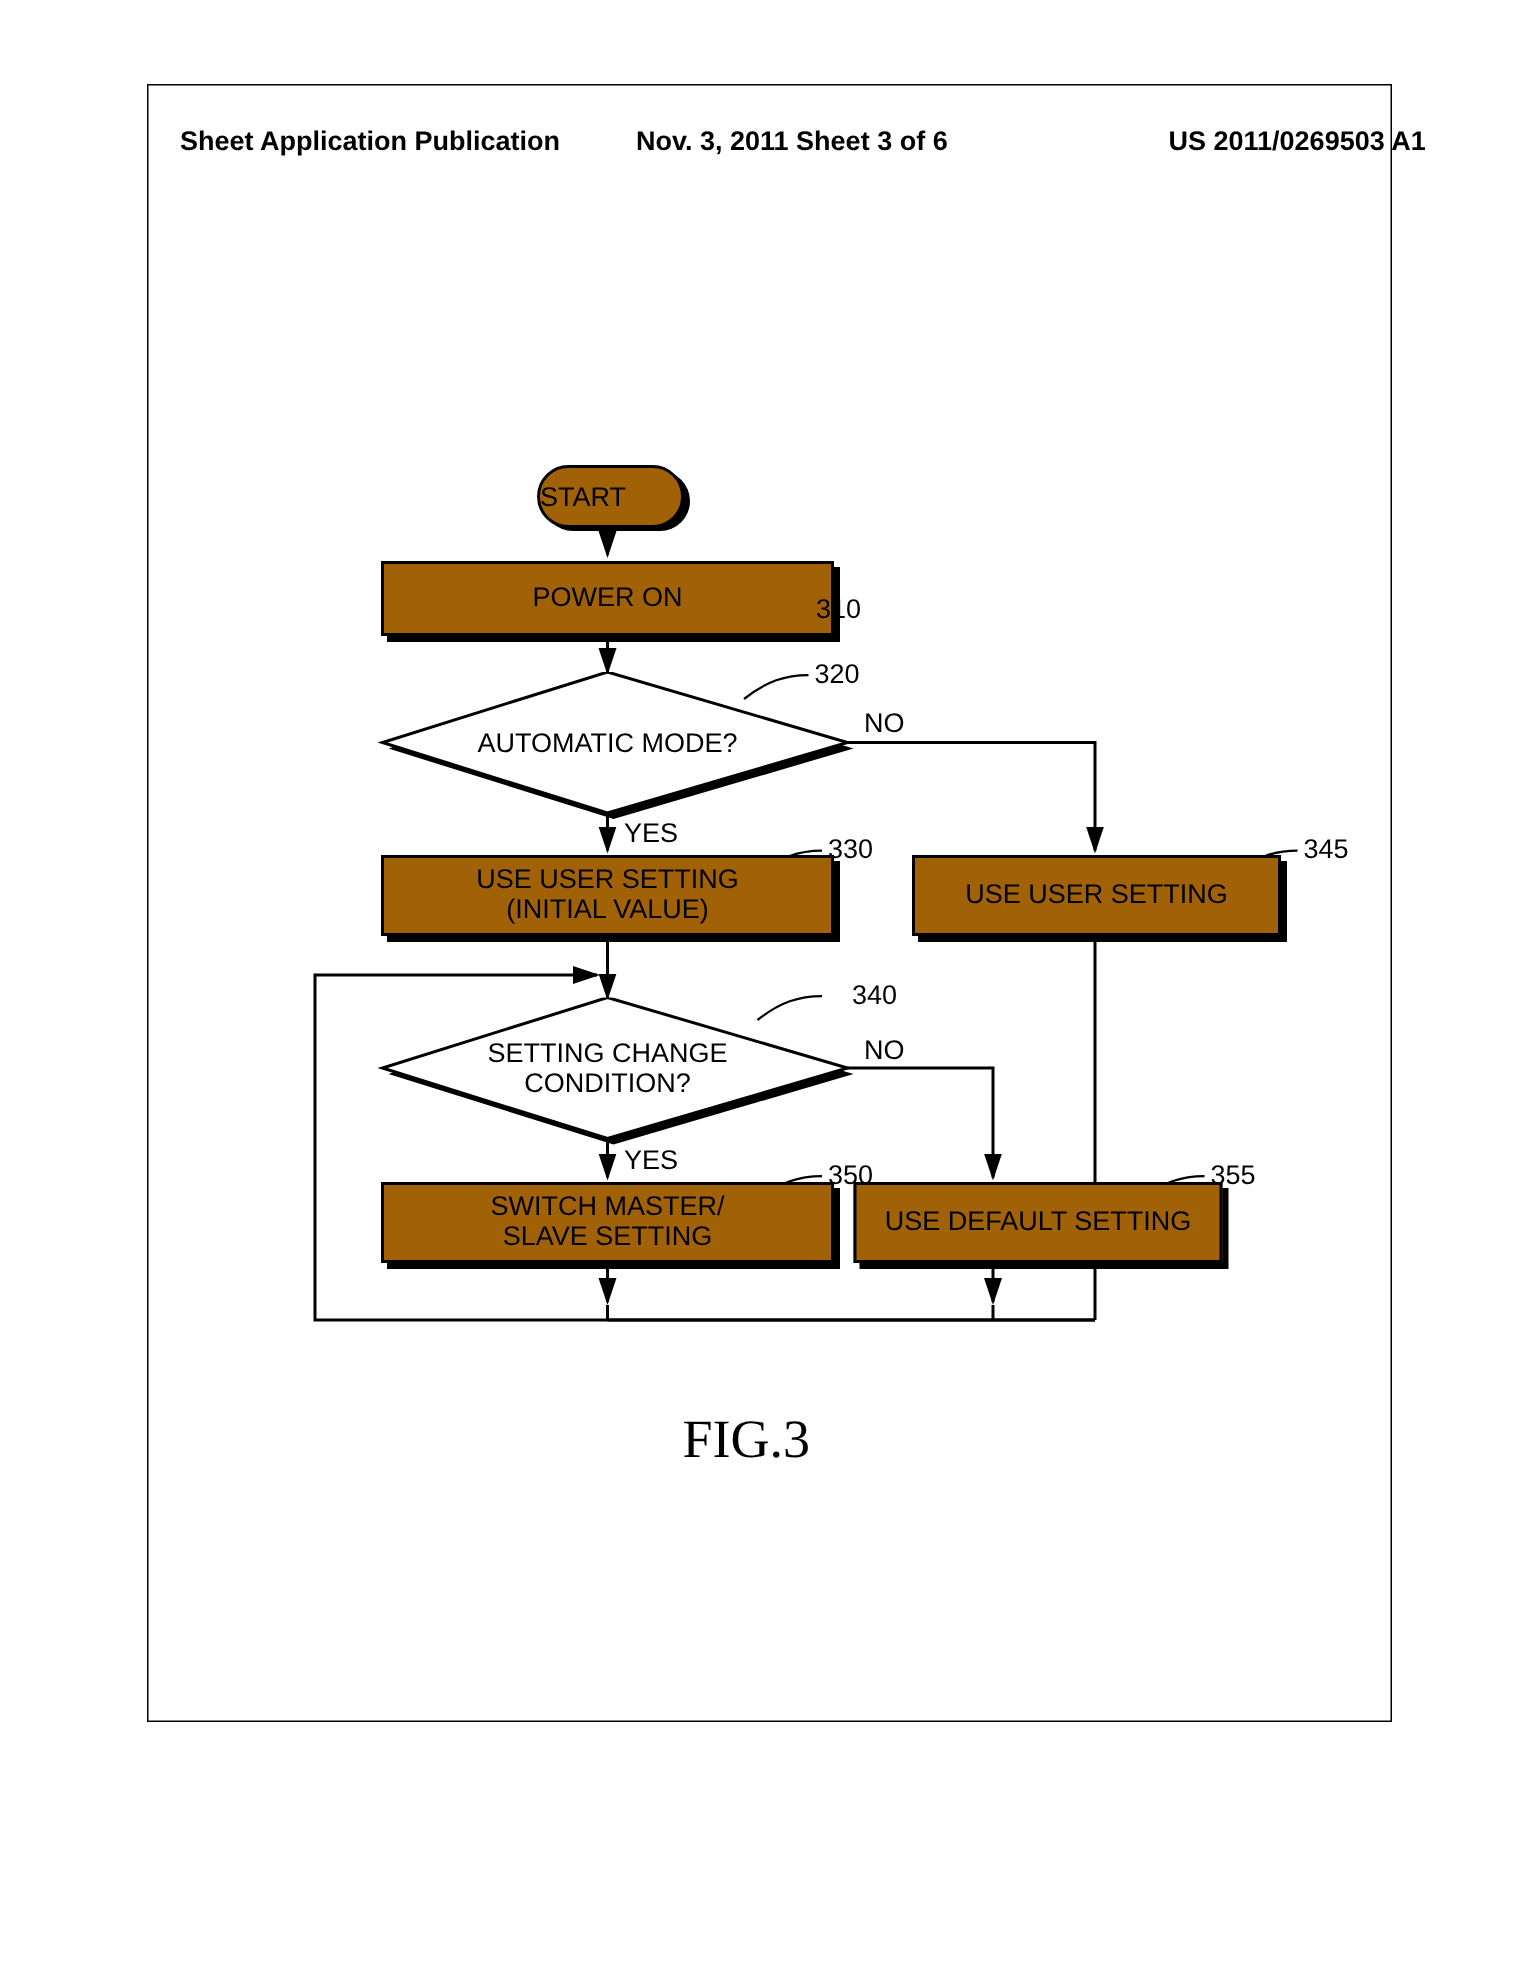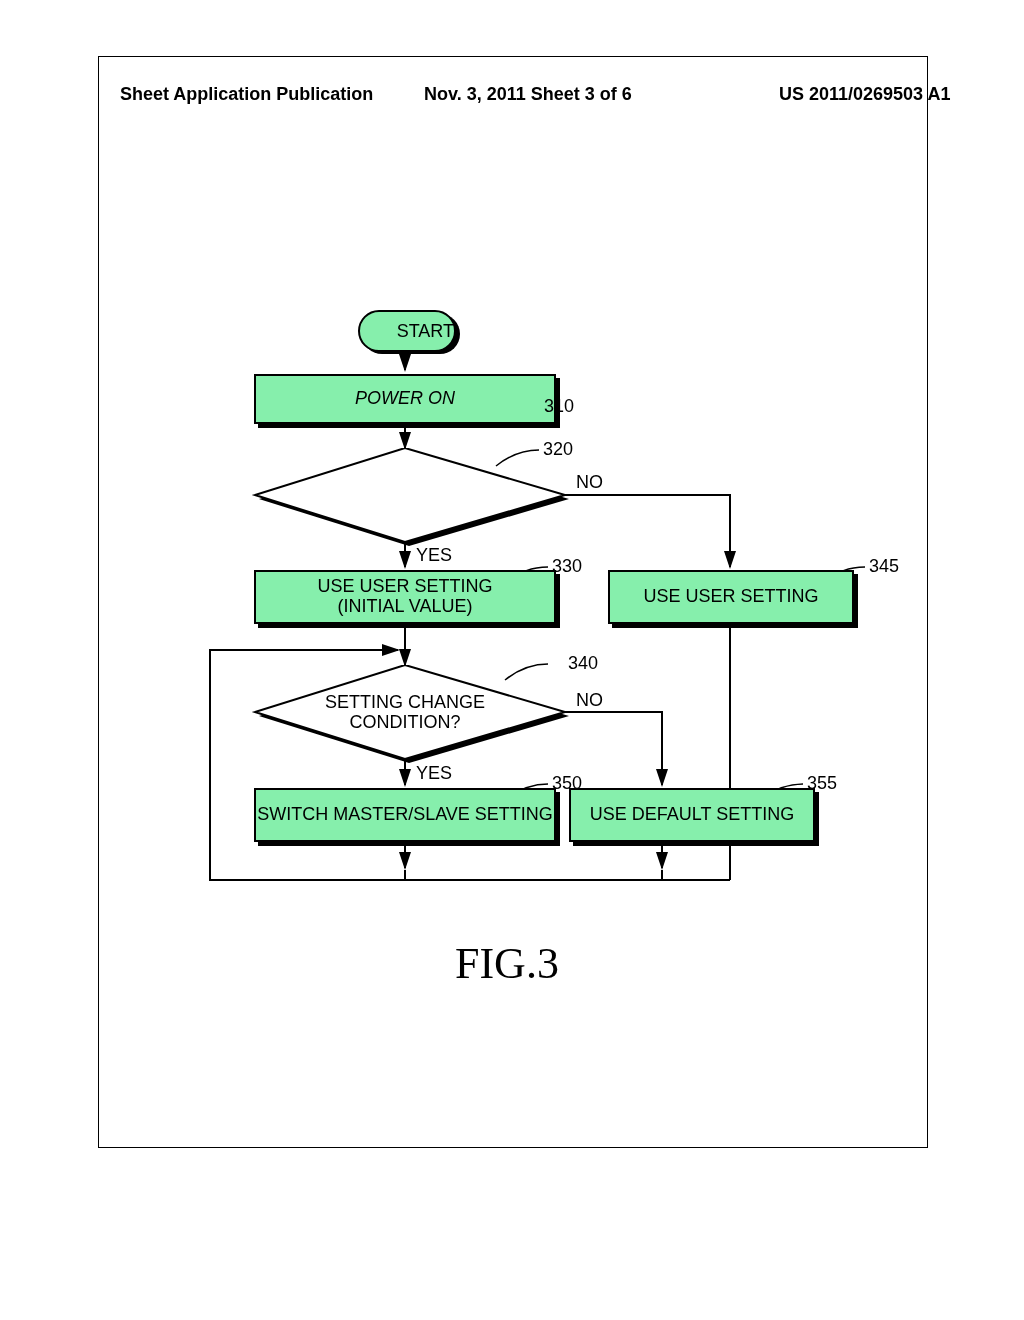--- a/index.html
+++ b/index.html
@@ -26,24 +26,24 @@
   .page-border {
     position: absolute;
     left: 98px;
     top: 56px;
     width: 828px;
     height: 1090px;
     border: 1px solid #000;
   }
   .node {
     position: absolute;
-    text-align: right;
+    text-align: left;
     font-size: 18px;
     font-weight: 500;
-    background: #86efac;
+    background: #a16207;
   }
   .shadow {
     position: absolute;
     background: #000;
   }
   .start {
     border: 2px solid #000;
     border-radius: 28px;
     line-height: 38px;
     height: 38px;
@@ -74,21 +74,21 @@
     position: absolute;
     font-size: 18px;
   }
   .ref {
     position: absolute;
     font-size: 18px;
   }
   .fig {
     position: absolute;
     font-family: "Times New Roman", Times, serif;
-    font-size: 44px;
+    font-size: 36px;
   }
   .linecanvas { position: absolute; left:0; top:0; }
   .curve { stroke:#000; stroke-width:1.5; fill:none; }
 </style>
 </head>
 <body>
 
 <div class="page-border"></div>
 
 <div class="header">
@@ -139,29 +139,32 @@
   <path d="M760,800 C775,788 788,784 803,784" class="curve"></path>
   <path d="M822,584 C837,571 850,567 865,567" class="curve"></path>
 </svg>
 
 <div class="shadow" style="left:362px; top:314px; width:98px; height:40px; border-radius:28px;"></div>
 <div class="node start" style="left:358px; top:310px; width:94px;">
   <span>START</span>
 </div>
 
 <div class="shadow" style="left:258px; top:378px; width:302px; height:50px;"></div>
-<div class="node rect" style="left:254px; top:374px; width:302px; height:50px;font-style:italic;">
+<div class="node rect" style="left:254px; top:374px; width:302px; height:50px;">
   <span>POWER ON</span>
 </div>
 
 <div class="diamond-wrap" style="left:250px; top:448px; width:310px; height:94px;">
   <svg class="diamond-svg" width="320" height="104">
     <polygon points="9,51 159,98 319,51 159,4" fill="#000"></polygon>
     <polygon points="5,47 155,94 315,47 155,0" fill="#fff" stroke="#000" stroke-width="2"></polygon>
   </svg>
+  <div class="diamond-label" style="top:38px;">
+    <span>AUTOMATIC MODE?</span>
+  </div>
 </div>
 
 <div class="shadow" style="left:258px; top:574px; width:302px; height:54px;"></div>
 <div class="node rect" style="left:254px; top:570px; width:302px; height:54px; flex-direction:column;">
   <span>USE USER SETTING</span>
   <span>(INITIAL VALUE)</span>
 </div>
 
 <div class="shadow" style="left:612px; top:574px; width:246px; height:54px;"></div>
 <div class="node rect" style="left:608px; top:570px; width:246px; height:54px;">
@@ -173,21 +176,21 @@
     <polygon points="9,51 159,98 319,51 159,4" fill="#000"></polygon>
     <polygon points="5,47 155,94 315,47 155,0" fill="#fff" stroke="#000" stroke-width="2"></polygon>
   </svg>
   <div class="diamond-label" style="top:28px;">
     <span>SETTING CHANGE</span><br>
     <span>CONDITION?</span>
   </div>
 </div>
 
 <div class="shadow" style="left:258px; top:792px; width:302px; height:54px;"></div>
-<div class="node rect" style="left:254px; top:788px; width:302px; height:54px; ">
+<div class="node rect" style="left:254px; top:788px; width:302px; height:54px; flex-direction:column;">
   <span>SWITCH MASTER/</span>
   <span>SLAVE SETTING</span>
 </div>
 
 <div class="shadow" style="left:573px; top:792px; width:246px; height:54px;"></div>
 <div class="node rect" style="left:569px; top:788px; width:246px; height:54px;">
   <span>USE DEFAULT SETTING</span>
 </div>
 
 <div class="label" style="left:416px; top:545px;">YES</div>

